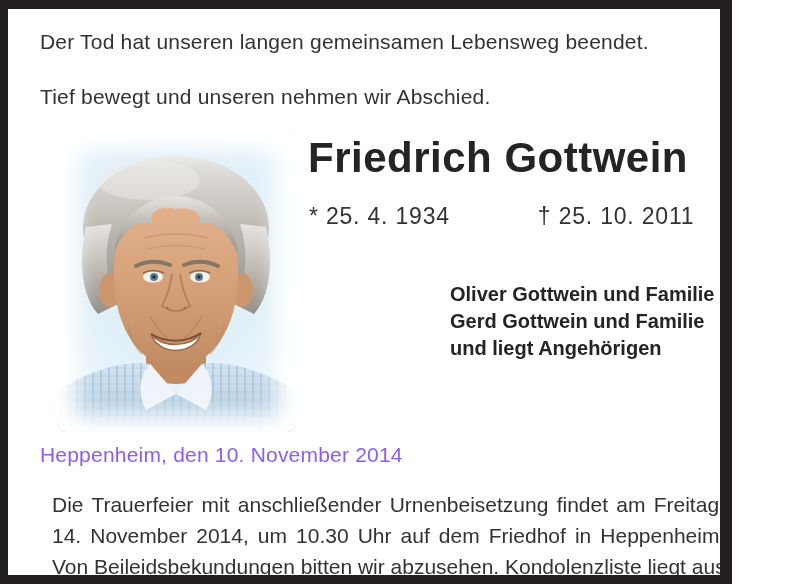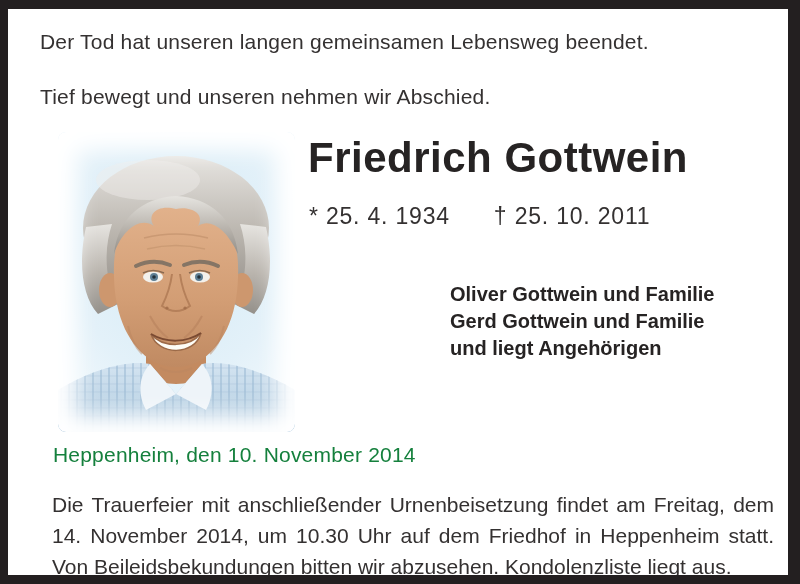--- a/index.html
+++ b/index.html
@@ -3,21 +3,21 @@
 <meta charset="utf-8">
 <title>Traueranzeige</title>
 <style>
   html, body {
     margin: 0;
     padding: 0;
     background: #ffffff;
   }
   .page {
     position: relative;
-    width: 800px;
+    width: 732px;
     height: 584px;
     background: #ffffff;
     font-family: "Liberation Sans", sans-serif;
     color: #2e2b2b;
     overflow: hidden;
     box-sizing: border-box;
   }
   .frame {
     position: absolute;
     inset: 0;
@@ -63,21 +63,21 @@
     font-weight: 700;
     letter-spacing: 0.5px;
     color: #262323;
     white-space: nowrap;
   }
 
   .dates-row {
     left: 309px;
     top: 203px;
     display: flex;
-    gap: 44px;
+    gap: 88px;
     font-size: 23px;
     letter-spacing: 0.8px;
     color: #343131;
   }
 
   .mourners {
     left: 450px;
     top: 281px;
     font-size: 20px;
     line-height: 27px;
@@ -86,22 +86,21 @@
     white-space: nowrap;
   }
   .mourner-suffix { font-weight: 400; color: #343131; }
 
   .place-date {
     left: 40px;
     top: 443px;
     font-size: 21px;
     letter-spacing: 0.2px;
     white-space: nowrap;
-    color: #15803d;
-    margin-left: 13px;
+    color: #8b5cf6;
   }
 
   .funeral-info {
     left: 40px;
     top: 477px;
     width: 722px;
     font-size: 21px;
     line-height: 31px;
     text-align: justify;
     color: #343131;

